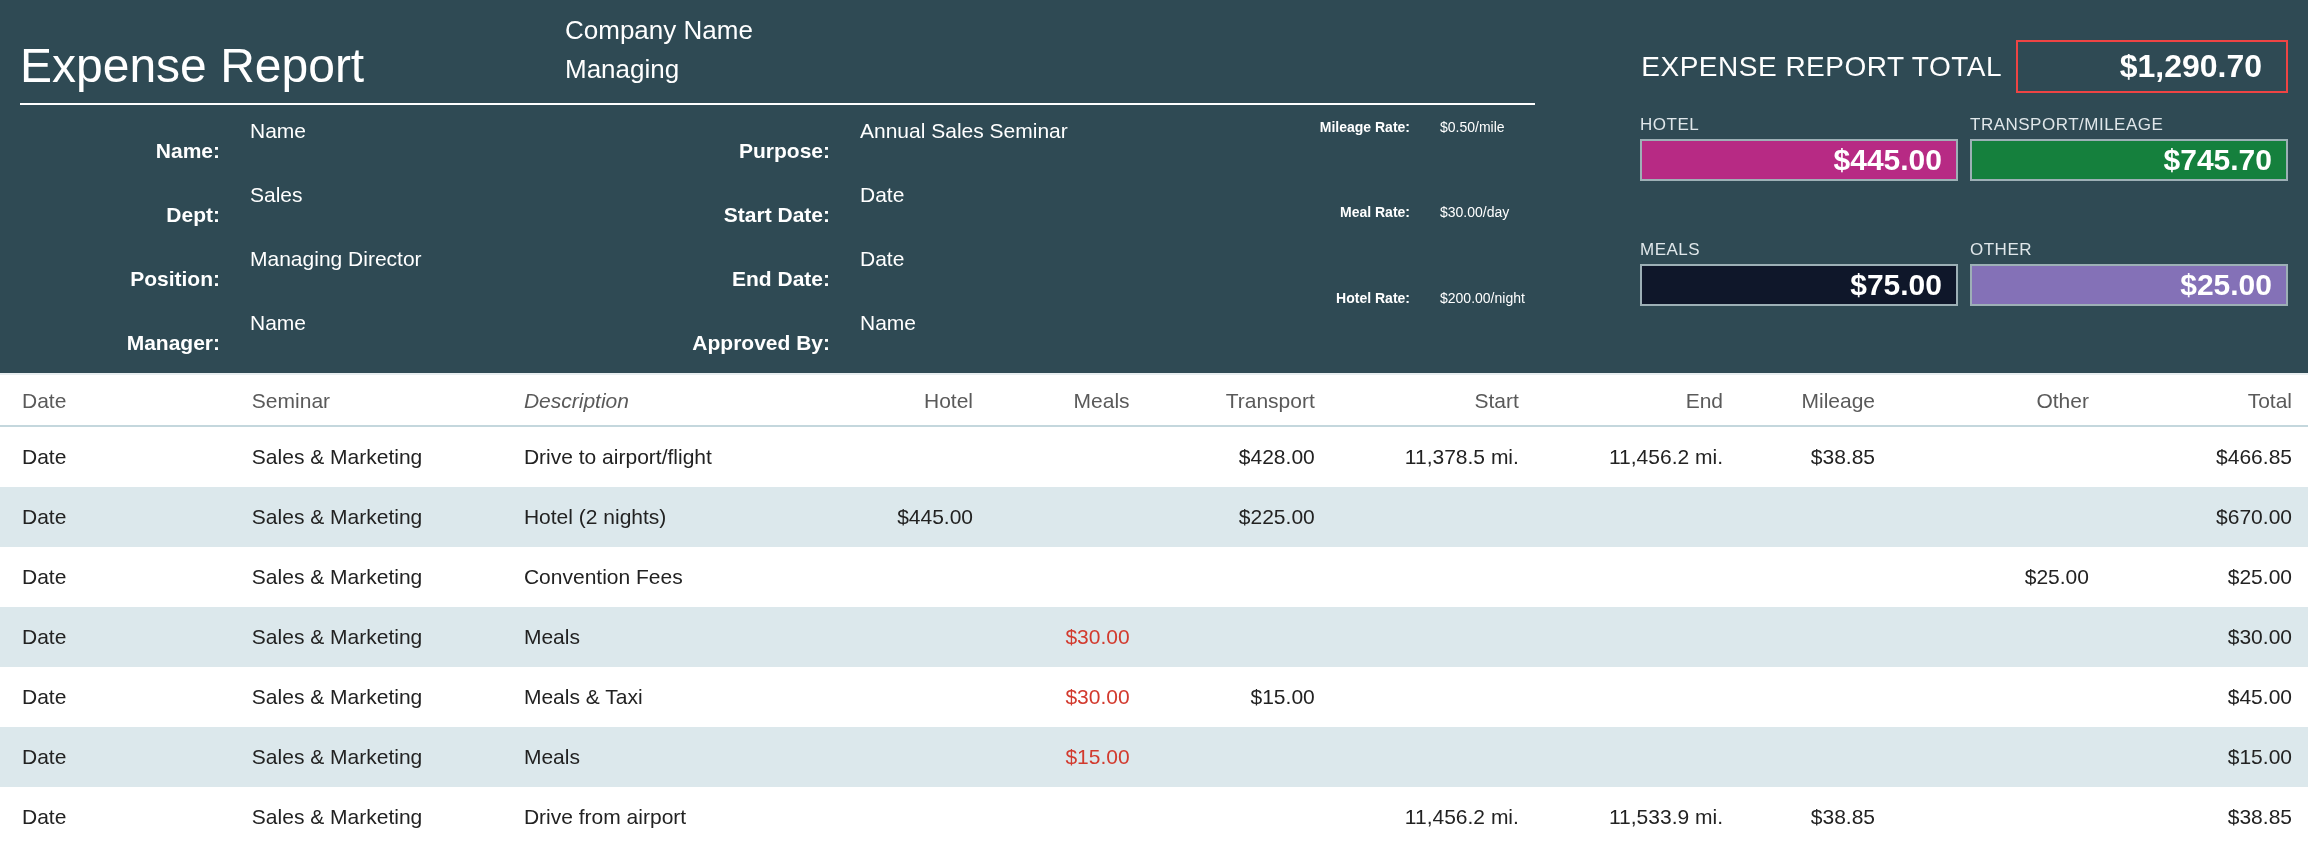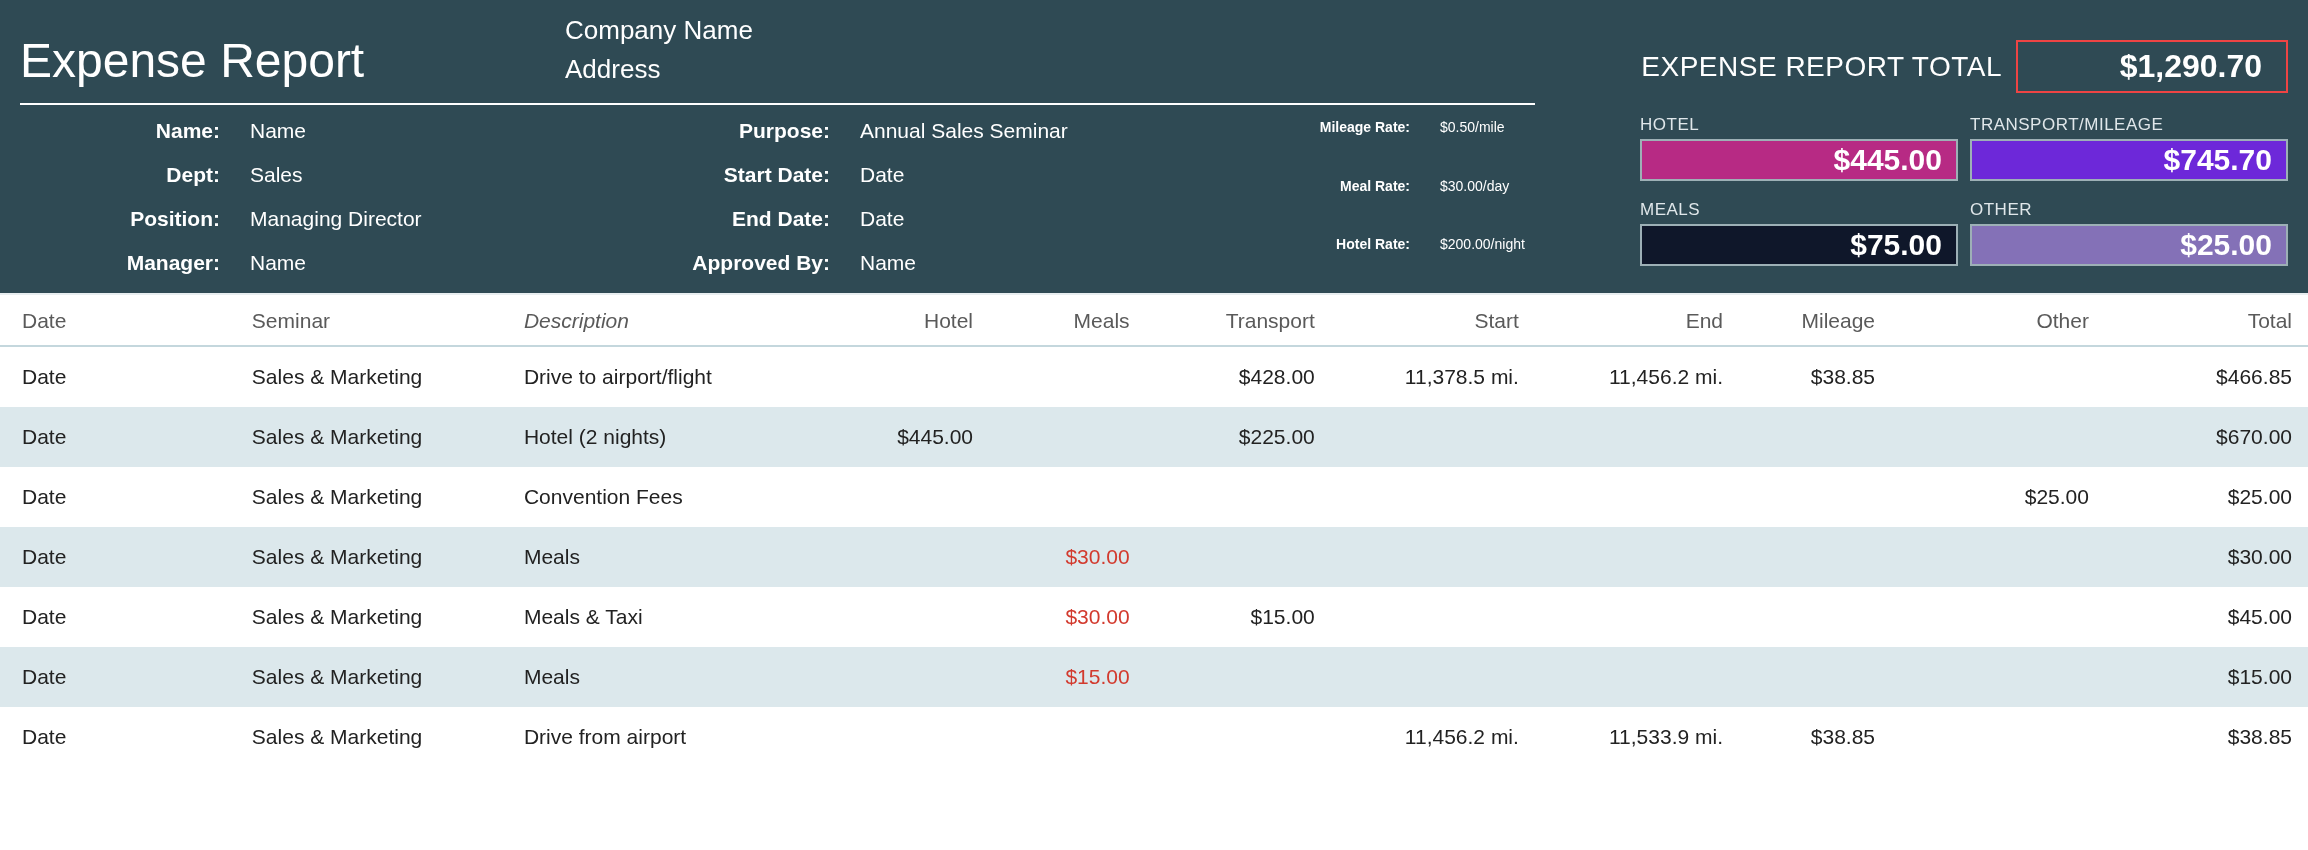--- a/index.html
+++ b/index.html
@@ -1,36 +1,36 @@
 <!DOCTYPE html>
 <html><head>
 <meta charset="utf-8">
 <style>
   html,body{margin:0;padding:0;font-family:"Segoe UI","Helvetica Neue",Arial,sans-serif;color:#222;}
   .page{width:2308px;}
   .header{background:#2f4a54;color:#fff;padding:10px 20px 18px 20px;box-sizing:border-box;}
-  .top-row{display:flex;align-items:center;}
+  .top-row{display:flex;align-items:flex-end;}
   .title{font-size:48px;font-weight:300;flex:0 0 545px;padding-top:18px;}
   .company{flex:0 0 640px;font-size:26px;padding-top:4px;}
   .company div{margin-bottom:8px;}
   .total-block{margin-left:auto;display:flex;align-items:center;gap:14px;padding-top:30px;}
   .total-label{font-size:28px;font-weight:400;letter-spacing:0.5px;}
   .total-value{border:2px solid #ef4444;padding:6px 24px;font-size:32px;min-width:220px;text-align:right;font-weight:bold;}
   .rule{height:2px;background:#fff;margin:10px 0 8px 0;width:1515px;}
   .info-grid{display:flex;}
   .info-cols{flex:0 0 1180px;display:grid;grid-template-columns:230px 320px 290px 310px;row-gap:20px;font-size:21px;padding-top:6px;}
-  .info-cols .lbl{text-align:right;padding-right:30px;font-weight:600;}
+  .info-cols .lbl{text-align:right;padding-right:30px;font-weight:600;margin-top:20px;}
   .rates{flex:0 0 400px;display:grid;grid-template-columns:240px 160px;row-gap:20px;font-size:14px;padding-top:6px;}
   .rates .lbl{text-align:right;padding-right:30px;font-weight:600;}
   .tiles{flex:1;display:grid;grid-template-columns:1fr 1fr;gap:10px 12px;padding-left:40px;padding-top:2px;}
   .tile{display:flex;flex-direction:column;}
   .tile-label{font-size:17px;letter-spacing:0.5px;margin-bottom:4px;color:#e0e7ea;}
   .tile-value{border:2px solid #9db0b6;padding:2px 14px;font-size:30px;text-align:right;font-weight:600;}
   .t-hotel .tile-value{background:#b72a84;}
-  .t-transport .tile-value{background:#6d28d9;}
+  .t-transport .tile-value{background:#15803d;}
   .t-meals .tile-value{background:#0f172a;}
   .t-other .tile-value{background:#8471b7;}
   table{width:100%;border-collapse:collapse;font-size:21px;}
   th{color:#5a5a5a;font-weight:400;text-align:left;padding:14px 16px 12px 22px;border-bottom:2px solid #c4d7dd;border-top:2px solid #e8eef0;background:#fff;}
   td{padding:18px 16px 18px 22px;vertical-align:middle;}
   tbody tr:nth-child(even){background:#dce8ec;}
   .num{text-align:right;}
   .red{color:#d23a2e;}
   .col-date{width:250px;}
   .col-acct{width:290px;}
@@ -47,21 +47,21 @@
 </head>
 <body>
 
 <div class="page">
 
   <div class="header">
     <div class="top-row">
       <div class="title">Expense Report</div>
       <div class="company">
         <div>Company Name</div>
-        <div>Address</div>
+        <div>Managing</div>
       </div>
       <div class="total-block">
         <div class="total-label">EXPENSE REPORT TOTAL</div>
         <div class="total-value">$1,290.70</div>
       </div>
     </div>
 
     <div class="rule"></div>
 
     <div class="info-grid">

